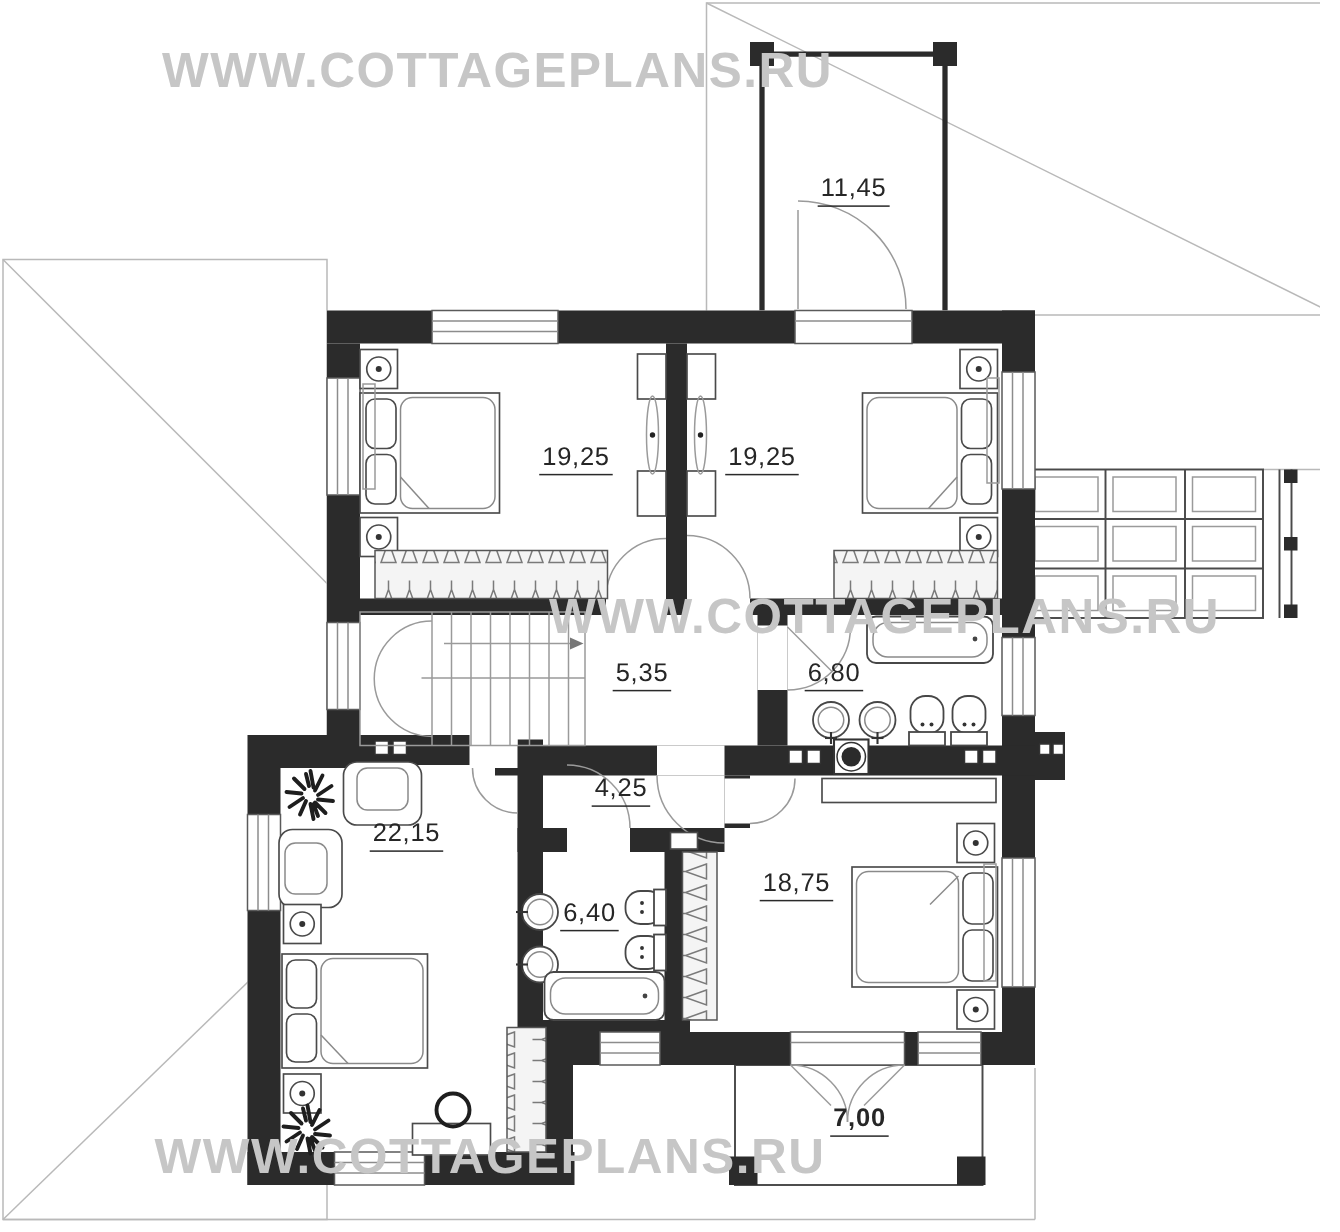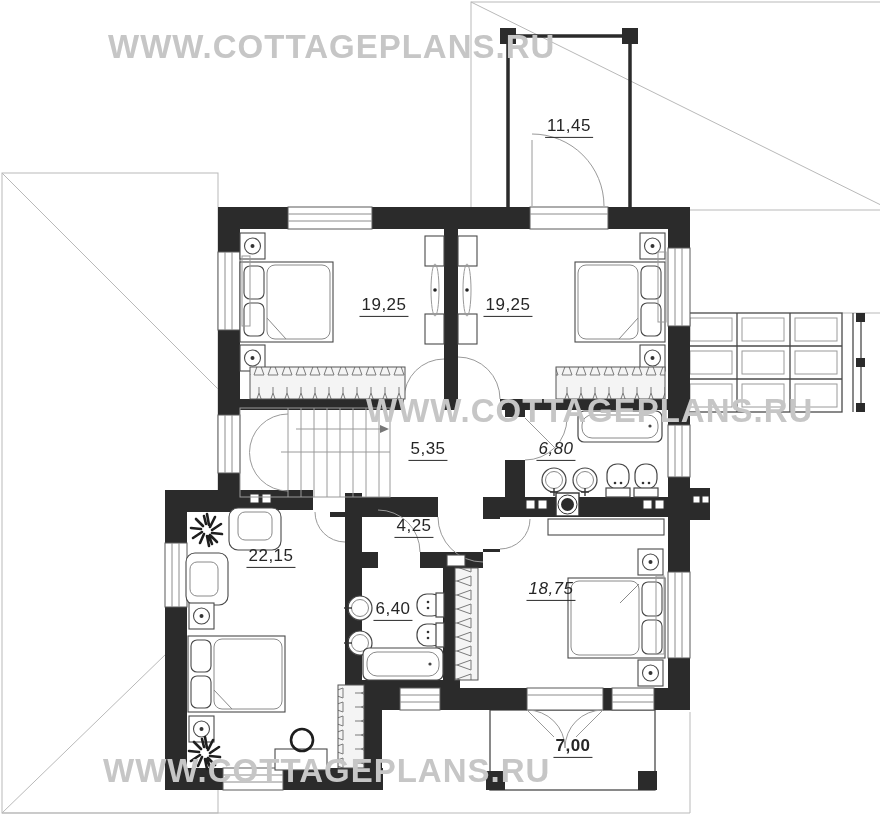--- a/index.html
+++ b/index.html
@@ -426,20 +426,20 @@
 </svg>
 
 <div class="wm" style="left:108px;top:28px;">WWW.COTTAGEPLANS.RU</div>
 <div class="wm" style="left:366px;top:392px;">WWW.COTTAGEPLANS.RU</div>
 <div class="wm" style="left:103px;top:752px;">WWW.COTTAGEPLANS.RU</div>
 
 <div class="rlabel" style="left:569px;top:128px;">11,45</div>
 <div class="rlabel" style="left:384px;top:307px;">19,25</div>
 <div class="rlabel" style="left:508px;top:307px;">19,25</div>
 <div class="rlabel" style="left:428px;top:451px;">5,35</div>
-<div class="rlabel" style="left:556px;top:451px;font-style:italic;">6,80</div>
+<div class="rlabel" style="left:556px;top:451px;">6,80</div>
 <div class="rlabel" style="left:414px;top:528px;">4,25</div>
 <div class="rlabel" style="left:271px;top:558px;">22,15</div>
 <div class="rlabel" style="left:393px;top:611px;">6,40</div>
-<div class="rlabel" style="left:551px;top:591px;font-style:italic;">18,75</div>
+<div class="rlabel" style="left:531px;top:591px;">18,75</div>
 <div class="rlabel" style="left:573px;top:748px;font-weight:bold;">7,00</div>
 
 </div>
 
 </body></html>

